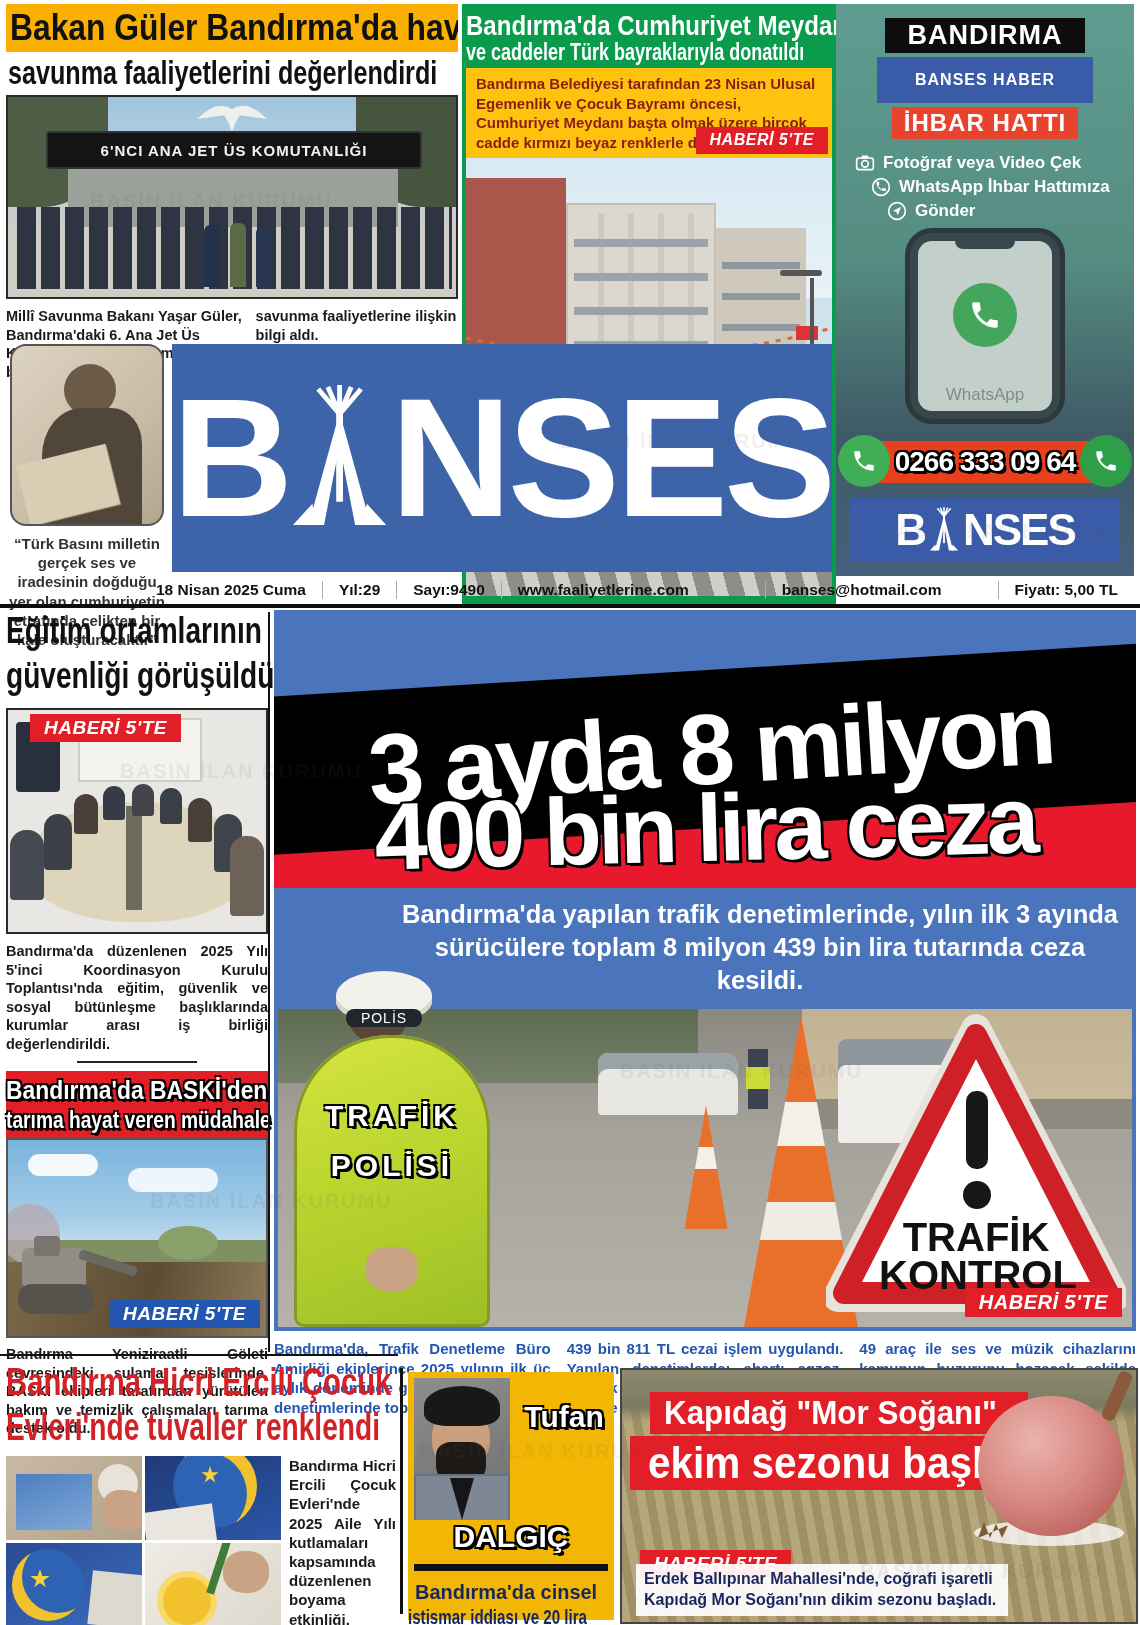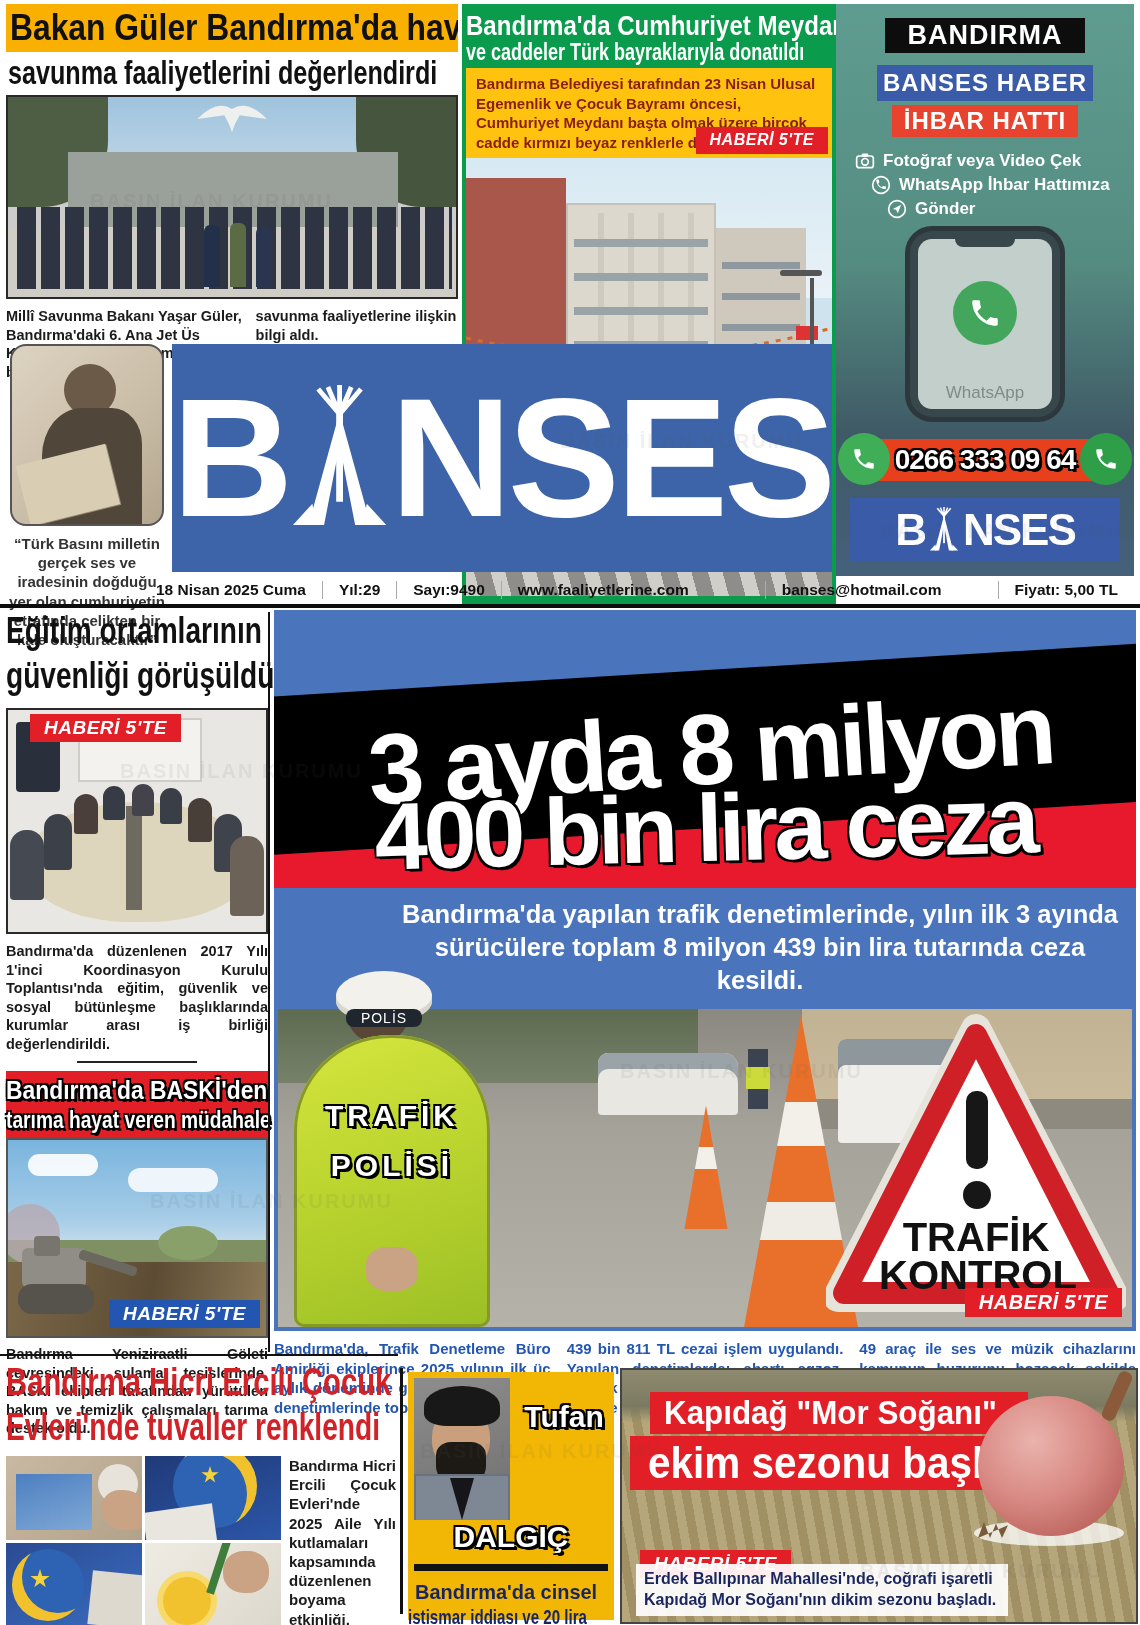--- a/index.html
+++ b/index.html
@@ -66,20 +66,24 @@
       <span class="fitx" style="transform:scaleX(0.74);font-size:34px;">savunma faaliyetlerini değerlendirdi</span>
     </div>
     <div class="photo" style="width:448px;height:200px;margin-top:3px;">
       <div class="abs" style="left:0;top:0;width:100%;height:60px;background:linear-gradient(180deg,#9fc3dd 0%,#b8d2e4 100%);"></div>
       <div class="abs" style="left:-10px;top:0;width:110px;height:110px;background:#4e5e44;border-radius:0 0 60% 0;"></div>
       <div class="abs" style="right:-10px;top:0;width:110px;height:110px;background:#46563e;border-radius:0 0 0 60%;"></div>
       <div class="abs" style="left:60px;top:55px;width:330px;height:80px;background:#9aa09a;"></div>
       <svg class="abs" style="left:184px;top:2px;" width="80" height="34" viewBox="0 0 100 44">
         <path d="M5 26 Q30 0 50 13 Q70 0 95 26 L60 21 Q53 32 50 43 Q47 32 40 21 Z" fill="#eef0ee"></path>
       </svg>
+      <div class="abs" style="left:38px;top:34px;width:372px;height:34px;background:#141414;border:2px solid #333;border-radius:4px;
+                  display:flex;align-items:center;justify-content:center;">
+        <span style="color:#f2f2f2;font-weight:bold;font-size:15px;letter-spacing:1px;">6'NCI ANA JET ÜS KOMUTANLIĞI</span>
+      </div>
       <div class="abs" style="left:0;bottom:0;width:100%;height:70px;background:#cfcdc6;"></div>
       <div class="abs" style="left:4px;bottom:8px;width:440px;height:86px;
                   background:repeating-linear-gradient(90deg,transparent 0 5px,#2e3442 5px 24px);
                   -webkit-mask-image:linear-gradient(180deg,transparent 0 4px,#000 4px);"></div>
       <div class="abs" style="left:196px;bottom:10px;width:16px;height:62px;background:#23304a;border-radius:6px 6px 0 0;"></div>
       <div class="abs" style="left:222px;bottom:10px;width:16px;height:64px;background:#5b6b45;border-radius:6px 6px 0 0;"></div>
       <div class="abs" style="left:248px;bottom:10px;width:16px;height:60px;background:#2a3550;border-radius:6px 6px 0 0;"></div>
     </div>
     <div style="display:flex;gap:12px;margin-top:8px;">
       <div class="cap" style="width:54%;">Millî Savunma Bakanı Yaşar Güler, Bandırma'daki 6. Ana Jet Üs Komutanlığında incelemelerde bulunarak hava</div>
@@ -125,21 +129,21 @@
       <div class="abs" style="left:120px;bottom:56px;width:74px;height:34px;background:#3a3d42;border-radius:8px 10px 3px 3px;"></div>
       <div class="abs" style="left:205px;bottom:58px;width:66px;height:34px;background:#c7502e;border-radius:8px 10px 3px 3px;"></div>
       <div class="abs" style="left:292px;bottom:62px;width:60px;height:30px;background:#d9d9d6;border-radius:8px 10px 3px 3px;"></div>
       <div class="abs" style="right:18px;top:120px;width:4px;height:180px;background:#555;"></div>
       <div class="abs" style="right:10px;top:112px;width:42px;height:6px;background:#555;border-radius:3px;"></div>
     </div>
   </div>
 
   <div class="abs ad" style="left:836px;top:4px;width:298px;height:572px;">
     <div class="ad-tag" style="margin:14px auto 0;width:200px;background:#0d0d0d;font-size:27px;padding:2px 0;">BANDIRMA</div>
-    <div class="ad-tag" style="margin:12px auto 0;width:216px;background:#3A5BA8;font-size:24px;padding:4px 0;">BANSES HABER</div>
+    <div class="ad-tag" style="margin:4px auto 0;width:216px;background:#3A5BA8;font-size:16px;padding:14px 0;">BANSES HABER</div>
     <div class="ad-tag" style="margin:4px auto 0;width:186px;background:#E8432E;font-size:24px;padding:2px 0;">İHBAR HATTI</div>
     <div style="width:260px;margin:14px auto 0;">
       <div class="step">
         <svg width="20" height="20" viewBox="0 0 24 24">
             <rect x="2" y="6" width="20" height="14" rx="3" fill="none" stroke="#fff" stroke-width="2"></rect>
             <circle cx="12" cy="13" r="4" fill="none" stroke="#fff" stroke-width="2"></circle>
             <rect x="8" y="3" width="8" height="4" rx="1.5" fill="#fff"></rect>
           </svg>
         <span>Fotoğraf veya Video Çek</span>
       </div>
@@ -248,21 +252,21 @@
       <div class="abs" style="left:36px;top:104px;width:28px;height:56px;background:#3c4149;border-radius:14px 14px 4px 4px;"></div>
       <div class="abs" style="left:66px;top:84px;width:24px;height:40px;background:#4a3f3a;border-radius:12px 12px 3px 3px;"></div>
       <div class="abs" style="left:95px;top:76px;width:22px;height:34px;background:#363b45;border-radius:11px 11px 3px 3px;"></div>
       <div class="abs" style="left:124px;top:74px;width:22px;height:32px;background:#44424a;border-radius:11px 11px 3px 3px;"></div>
       <div class="abs" style="left:152px;top:78px;width:22px;height:36px;background:#3a3f47;border-radius:11px 11px 3px 3px;"></div>
       <div class="abs" style="left:180px;top:88px;width:24px;height:44px;background:#484038;border-radius:12px 12px 3px 3px;"></div>
       <div class="abs" style="left:206px;top:104px;width:28px;height:58px;background:#3f444c;border-radius:14px 14px 4px 4px;"></div>
       <div class="abs" style="left:222px;top:126px;width:34px;height:80px;background:#6d6257;border-radius:16px 16px 4px 4px;"></div>
       <span class="badge abs" style="left:22px;top:4px;font-size:19px;">HABERİ 5'TE</span>
     </div>
-    <div class="cap" style="margin-top:8px;text-align:justify;">Bandırma'da düzenlenen 2017 Yılı 1'inci Koordinasyon Kurulu Toplantısı'nda eğitim, güvenlik ve sosyal bütünleşme başlıklarında kurumlar arası iş birliği değerlendirildi.</div>
+    <div class="cap" style="margin-top:8px;text-align:justify;">Bandırma'da düzenlenen 2025 Yılı 5'inci Koordinasyon Kurulu Toplantısı'nda eğitim, güvenlik ve sosyal bütünleşme başlıklarında kurumlar arası iş birliği değerlendirildi.</div>
     <div style="width:120px;height:2px;background:#222;margin:8px auto;"></div>
     <div class="redband">
       <span class="fitx outline-w" style="transform:scaleX(0.88);font-size:26px;font-weight:bold;">Bandırma'da BASKİ'den</span><br>
       <span class="fitx outline-w" style="transform:scaleX(0.80);font-size:24px;font-weight:bold;">tarıma hayat veren müdahale</span>
     </div>
     <div class="photo" style="width:258px;height:196px;border-color:#555;">
       <div class="abs" style="left:0;top:0;width:100%;height:58%;background:linear-gradient(180deg,#79b4de 0%,#a7cde7 70%,#cfe2ee 100%);"></div>
       <div class="abs" style="left:20px;top:14px;width:70px;height:22px;background:#fff;border-radius:12px;opacity:.9;"></div>
       <div class="abs" style="left:120px;top:28px;width:90px;height:24px;background:#fff;border-radius:12px;opacity:.85;"></div>
       <div class="abs" style="left:0;top:100px;width:100%;height:30px;background:#7f9162;"></div>

